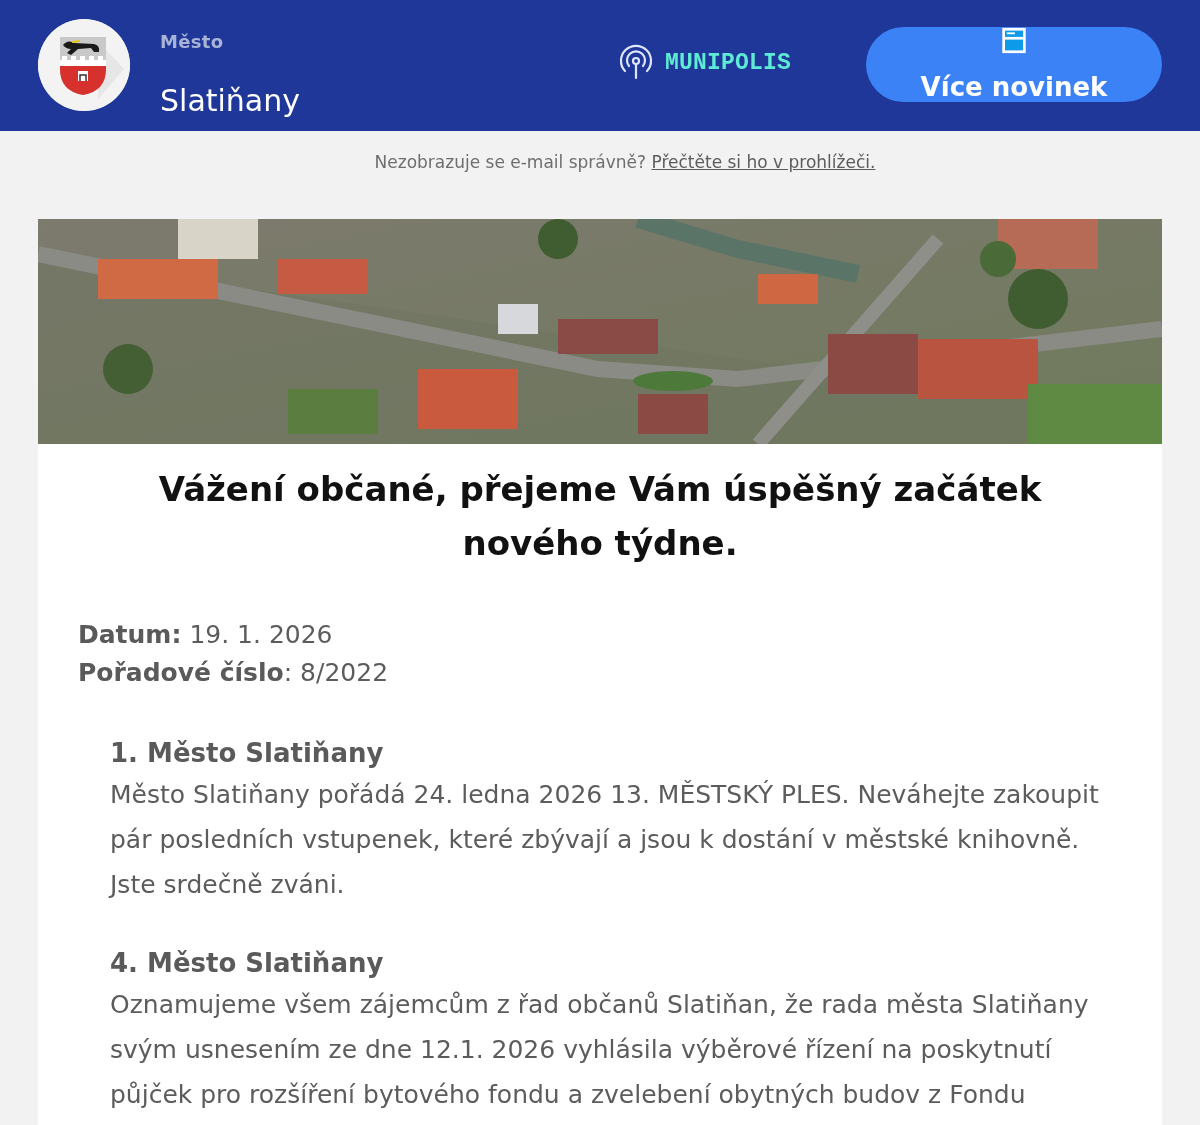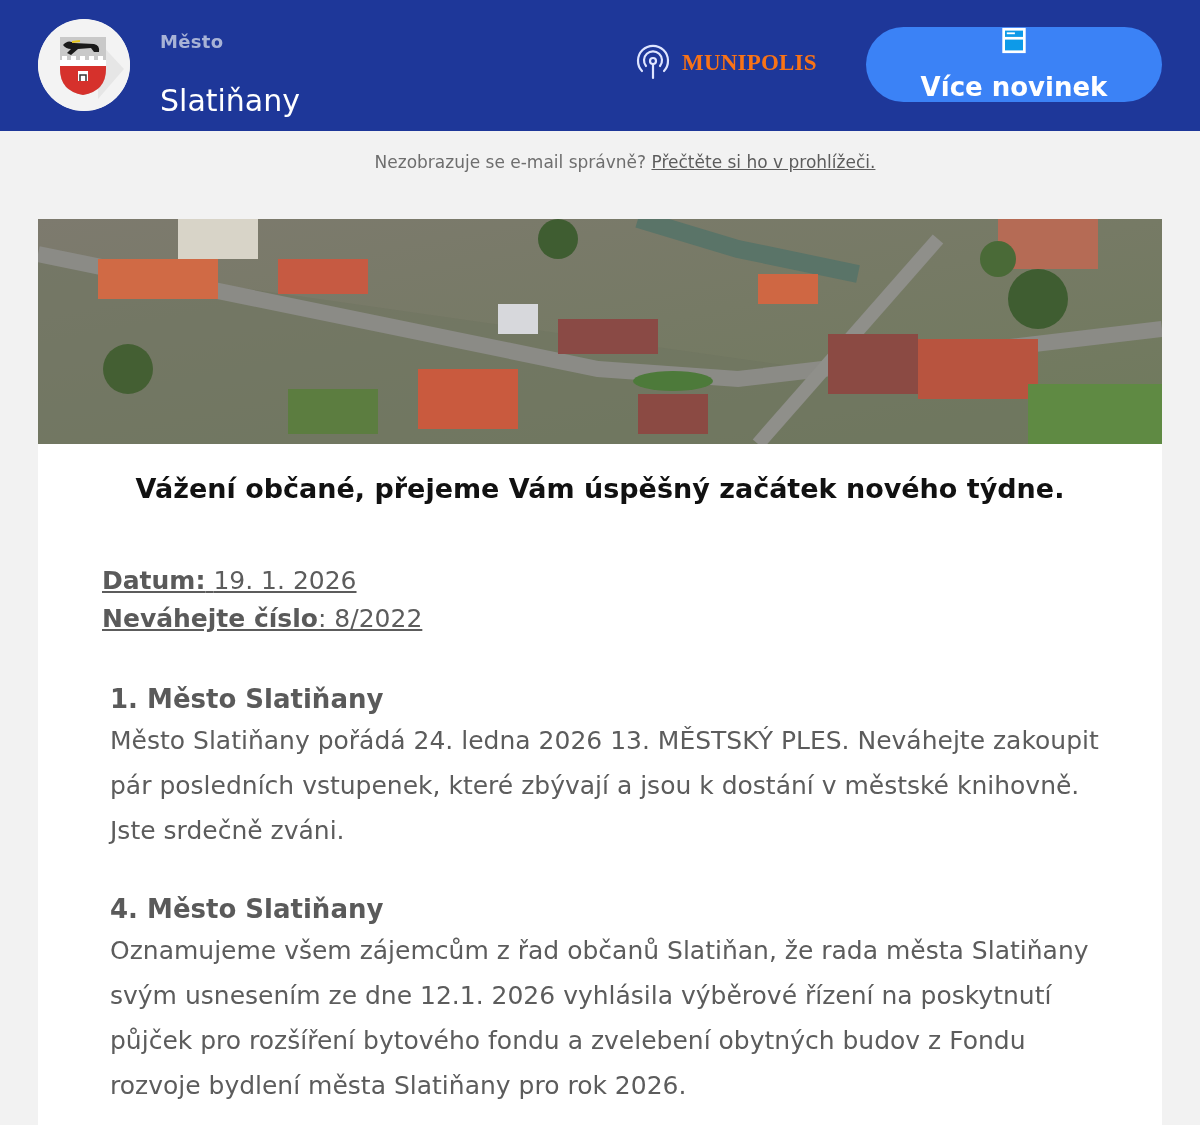--- a/index.html
+++ b/index.html
@@ -4,32 +4,32 @@
 <style>
   * { box-sizing: border-box; margin: 0; padding: 0; }
   html, body { width: 1200px; height: 1125px; overflow: hidden; }
   body { background: #f2f2f2; font-family: "DejaVu Sans", sans-serif; color: #555; }
 
   .header { height: 131px; background: #1e3799; position: relative; }
   .logo-circle { position: absolute; left: 38px; top: 19px; width: 92px; height: 92px; border-radius: 50%; background: #f4f4f4; overflow: hidden; }
   .logo-circle svg { width: 92px; height: 92px; }
   .brand-city-kind { position: absolute; left: 160px; top: 31px; font-size: 18px; font-weight: bold; color: #a8b3d6; letter-spacing: 0.3px; }
   .brand-city-name { position: absolute; left: 160px; top: 63px; font-size: 30px; color: #ffffff; margin-top: 20px; }
-  .munipolis { position: absolute; left: 634px; top: 44px; height: 38px; display: flex; align-items: center; gap: 10px; color: #f97316; font-family: Liberation Serif, serif; font-weight: bold; font-size: 23px; letter-spacing: 0.2px; }
+  .munipolis { position: absolute; left: 617px; top: 44px; height: 38px; display: flex; align-items: center; gap: 10px; color: #5eead4; font-family: Liberation Mono, monospace; font-weight: bold; font-size: 23px; letter-spacing: 0.2px; }
   .munipolis svg { width: 38px; height: 38px; }
   .more-news { position: absolute; left: 866px; top: 27px; width: 296px; height: 75px; border-radius: 38px; background: #3b82f6; display: flex; align-items: center; justify-content: center; gap: 18px; color: #ffffff; font-weight: bold; font-size: 26px; cursor: pointer; flex-direction: column; }
   .more-news svg { width: 30px; height: 30px; }
 
   .preheader { position: absolute; top: 152px; left: 0; width: 1196px; text-align: center; font-size: 17px; color: #6e6e6e; margin-left: 27px; }
   .preheader a { color: #5c5c5c; text-decoration: underline; }
 
   .card { position: absolute; left: 38px; top: 219px; width: 1124px; height: 920px; background: #ffffff; }
   .hero { width: 1124px; height: 225px; display: block; }
-  .title { margin: 18px 60px 0; text-align: center; font-size: 27px; line-height: 54px; font-weight: bold; color: #111111; }
-  .meta { margin: 46px 0 0 64px; font-size: 25px; line-height: 38px; color: #5c5c5c; text-decoration: underline; }
+  .title { margin: 18px 60px 0; text-align: center; font-size: 34px; line-height: 54px; font-weight: bold; color: #111111; }
+  .meta { margin: 46px 0 0 40px; font-size: 25px; line-height: 38px; color: #5c5c5c; }
   .meta b { color: #5a5a5a; }
   .news-item { margin: 42px 56px 0 72px; }
   .news-item h3 { font-size: 26px; line-height: 38px; font-weight: bold; color: #5a5a5a; }
   .news-item p { font-size: 25px; line-height: 45px; color: #5c5c5c; }
   .news-item + .news-item { margin-top: 37px; }
 </style>
 </head>
 <body>
 
 <div class="header">
@@ -113,21 +113,21 @@
     <circle cx="960" cy="40" r="18" fill="#4a6a37"></circle>
   </svg>
 
   <h1 class="title">Vážení občané, přejeme Vám úspěšný začátek nového týdne.</h1>
 
   <div class="meta">
     <div>
       <b>Datum:</b>
       <span>19. 1. 2026</span>
     </div>
-    <div><b>Neváhejte číslo</b><span>: 8/2022</span></div>
+    <div><b>Pořadové číslo</b><span>: 8/2022</span></div>
   </div>
 
   <div class="news-item">
     <h3>1. Město Slatiňany</h3>
     <p>Město Slatiňany pořádá 24. ledna 2026 13. MĚSTSKÝ PLES.  Neváhejte zakoupit pár posledních vstupenek, které zbývají a jsou k dostání v městské knihovně. Jste srdečně zváni.</p>
   </div>
 
   <div class="news-item">
     <h3>4. Město Slatiňany</h3>
     <p>Oznamujeme všem zájemcům z řad občanů Slatiňan, že rada města Slatiňany svým usnesením ze dne 12.1. 2026 vyhlásila výběrové řízení na poskytnutí půjček pro rozšíření bytového fondu a zvelebení obytných budov z Fondu rozvoje bydlení města Slatiňany pro rok 2026.</p>

